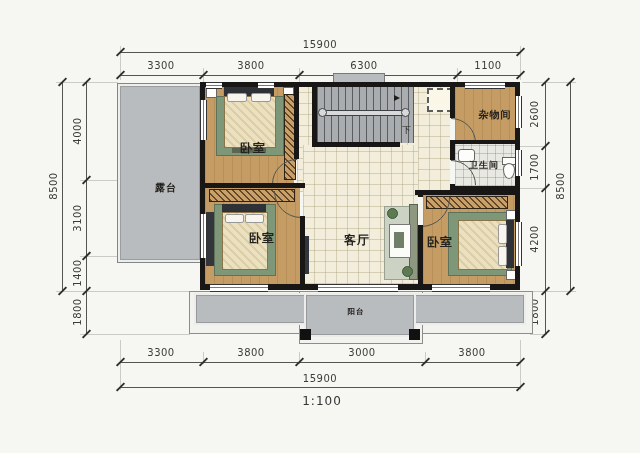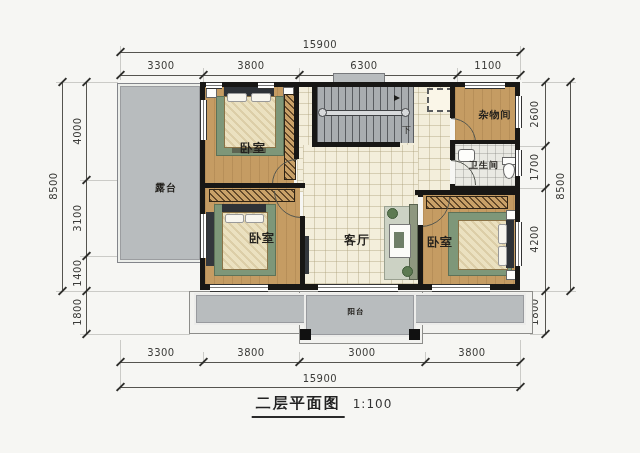--- a/index.html
+++ b/index.html
@@ -240,17 +240,16 @@
 
   <span class="a rlabel" style="left:253px;top:148px;font-size:12px">卧室</span>
   <span class="a rlabel" style="left:262px;top:238px;font-size:12px">卧室</span>
   <span class="a rlabel" style="left:440px;top:242px;font-size:12px">卧室</span>
   <span class="a rlabel" style="left:357px;top:240px;font-size:12px">客厅</span>
   <span class="a rlabel" style="left:484px;top:165px;font-size:9px">卫生间</span>
   <span class="a rlabel" style="left:495px;top:115px;font-size:10px">杂物间</span>
 
 
   <div class="a title-wrap" style="left:322px;top:394px">
-    <span class="title-text">二层平面图</span>
     <span class="title-scale">1:100</span>
   </div>
 
 </div>
 
 </body></html>

